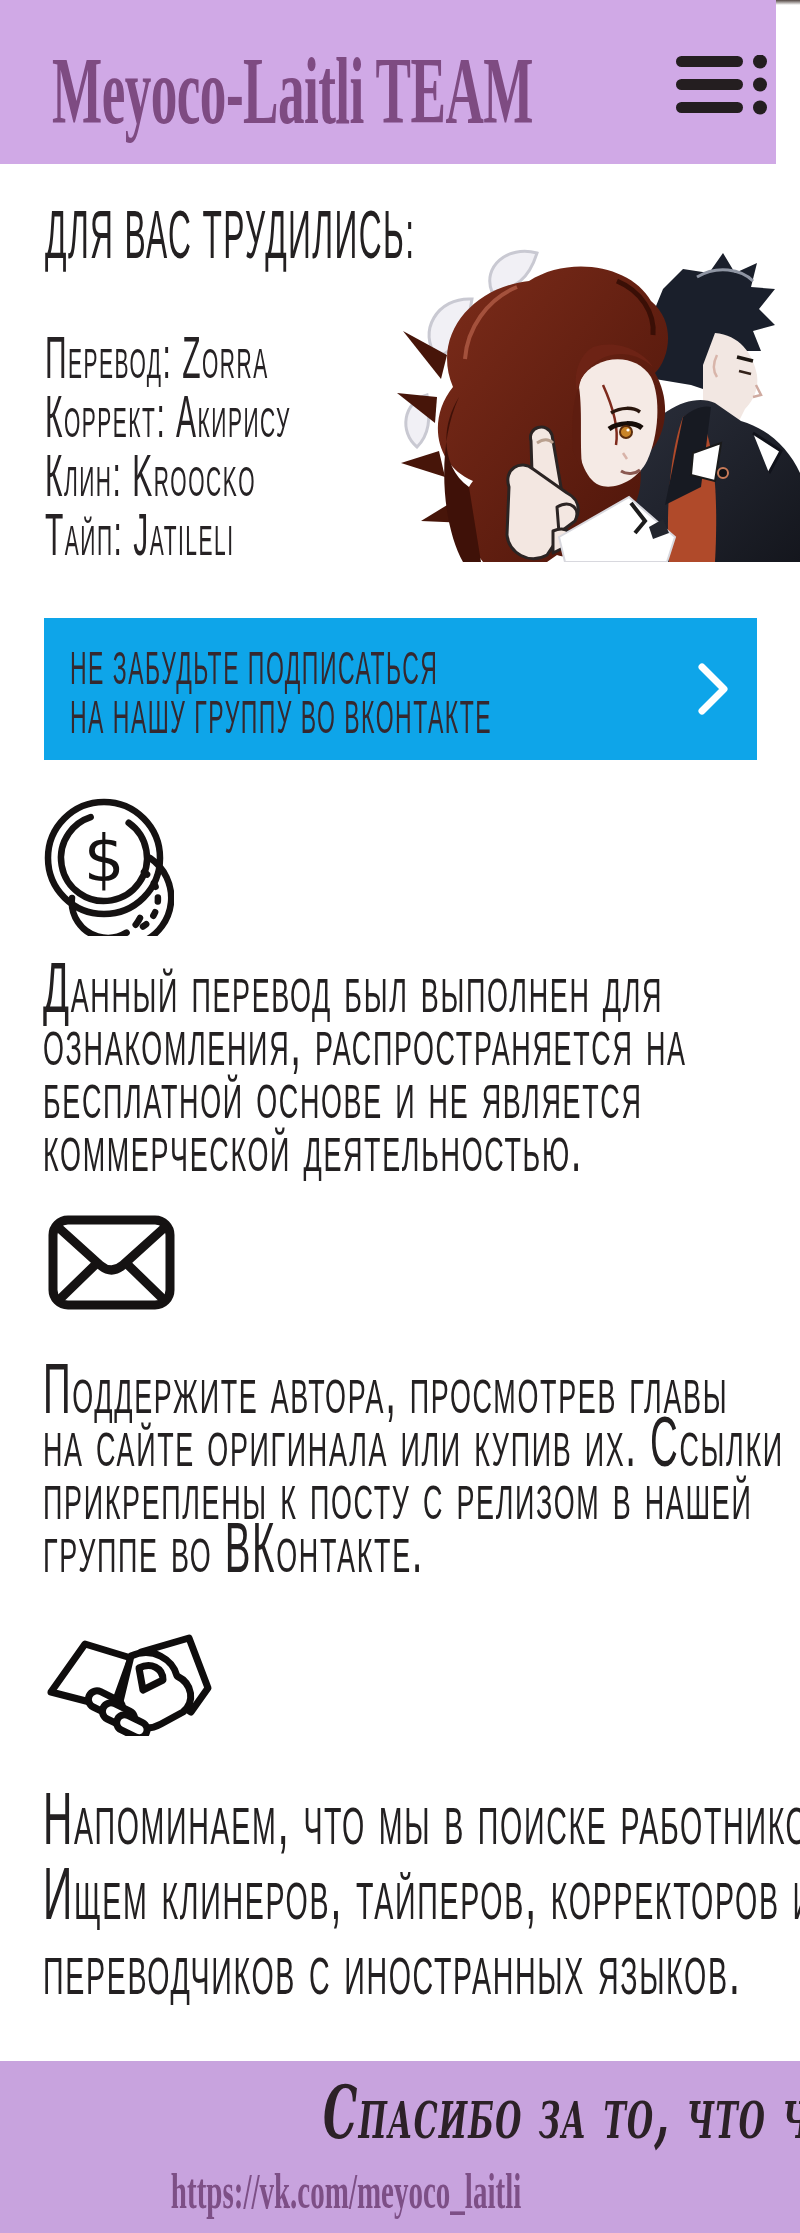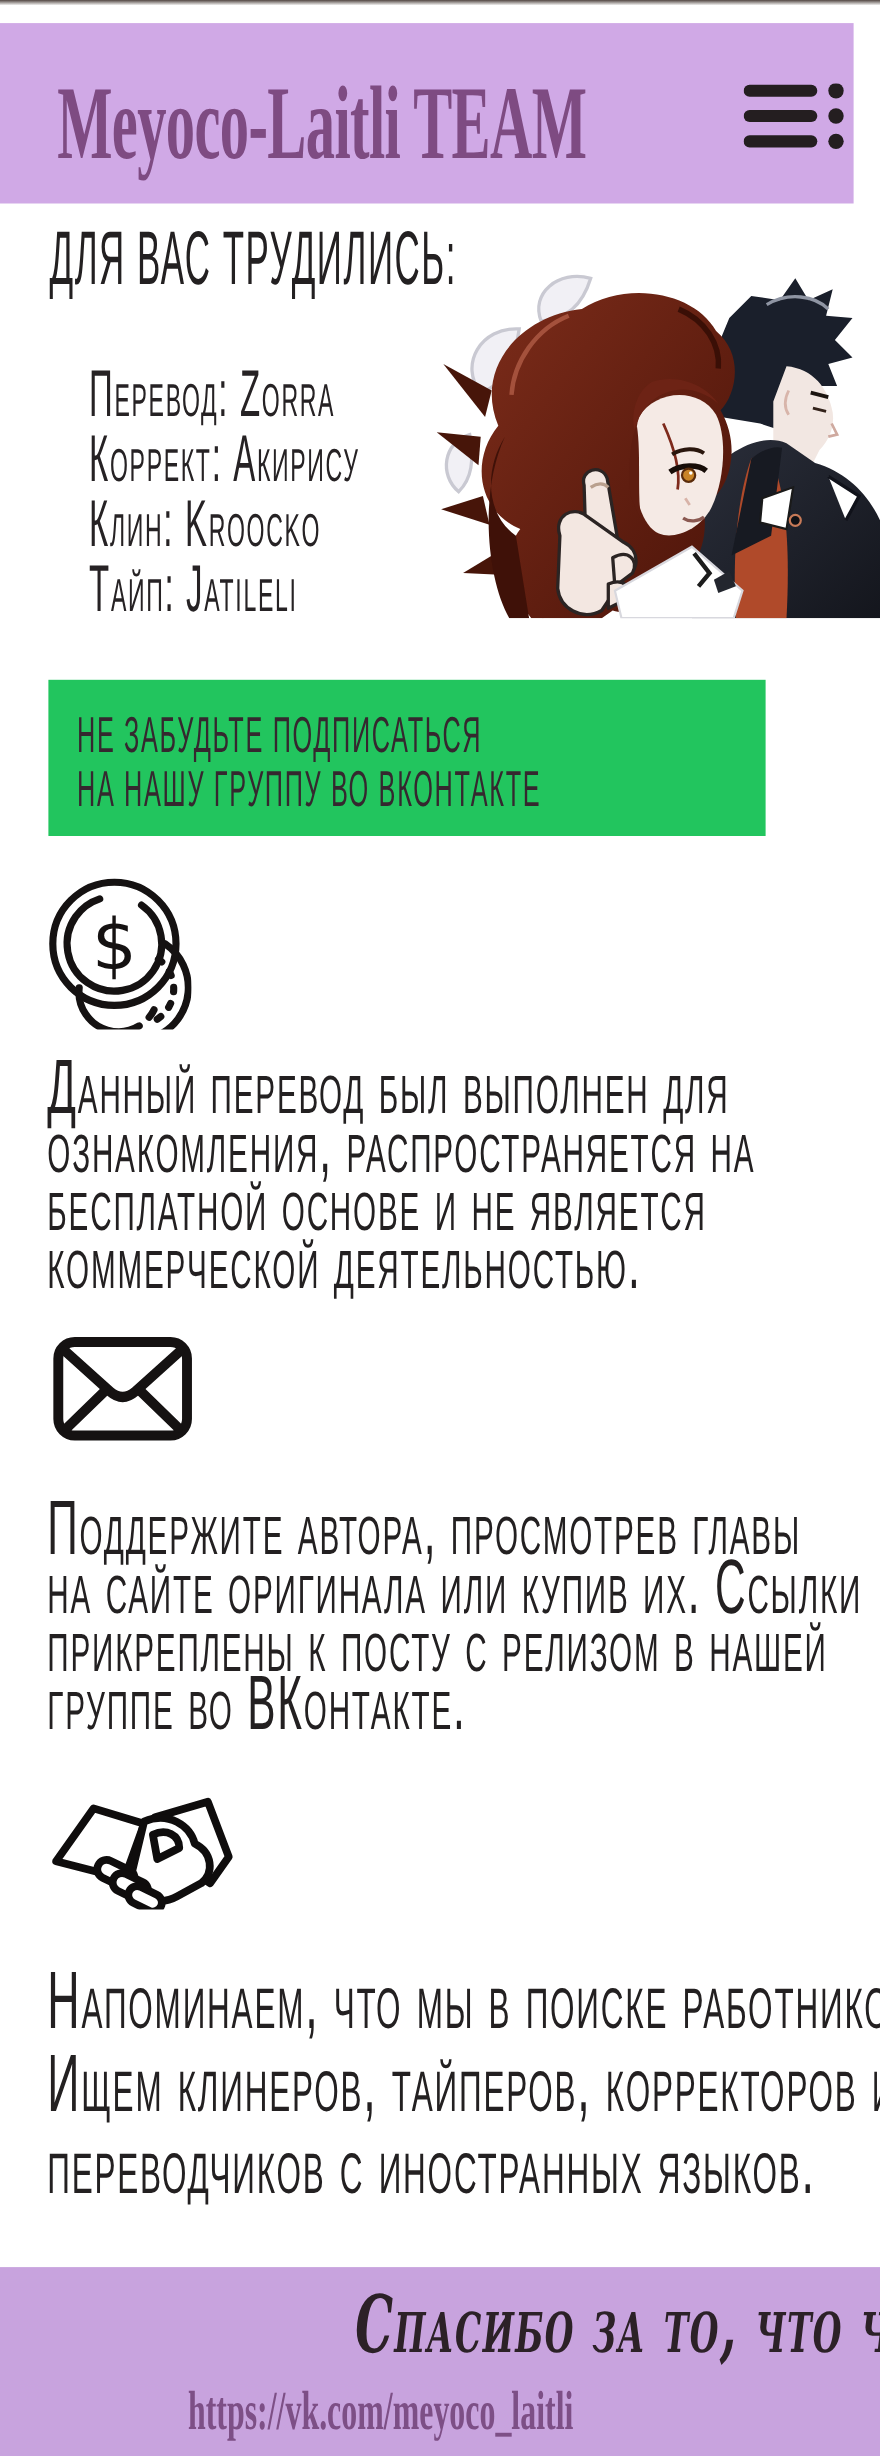--- a/index.html
+++ b/index.html
@@ -6,49 +6,49 @@
   body{
     width:800px;height:2233px;position:relative;background:#ffffff;
     font-family:"Liberation Sans",sans-serif;overflow:hidden;
     -webkit-font-smoothing:antialiased;
   }
   .abs{position:absolute;}
 
   
   .top-strip{left:0;top:0;width:800px;height:5px;
     background:linear-gradient(to bottom,rgba(52,38,33,.85),rgba(52,38,33,0));}
-  .header{left:0;top:0;width:776px;height:164px;background:#d0a9e6;margin-top:21px;}
+  .header{left:0;top:0;width:776px;height:164px;background:#d0a9e6;}
   .header-title{
     left:52px;top:44px;font-family:"Liberation Serif",serif;font-weight:700;
     font-size:95px;line-height:95px;color:#7e4b82;white-space:nowrap;
     transform:scaleX(0.56);transform-origin:0 0;letter-spacing:-1px;
   }
   .menu-icon{left:676px;top:55px;cursor:pointer;}
 
   
   .cond{color:#232021;white-space:nowrap;transform-origin:0 50%;}
 
   .hero-heading{left:45px;top:200px;font-size:69px;line-height:69px;
     letter-spacing:3px;transform:scaleX(0.46);}
-  .credits-list{left:45px;top:328px;font-size:60px;margin-left:36px;}
+  .credits-list{left:45px;top:328px;font-size:60px;}
   .credit-line{height:59px;line-height:59px;letter-spacing:3px;
     transform:scaleX(0.50);transform-origin:0 50%;white-space:nowrap;
     font-variant:small-caps;color:#262224;}
 
   .para{left:43px;font-size:70px;}
   .para .line{height:53px;line-height:53px;letter-spacing:3px;
     transform:scaleX(0.55);transform-origin:0 50%;white-space:nowrap;
     font-variant:small-caps;color:#232021;}
   .para-1{top:962px;}
   .para-2{top:1363px;}
   .para-3{top:1781px;font-size:74px;}
   .para-3 .line{height:75px;line-height:75px;}
 
   
-  .vk-banner{left:44px;top:618px;width:652px;height:142px;background:#22c55e;
+  .vk-banner{left:44px;top:618px;width:713px;height:142px;background:#0ea5e9;
     cursor:pointer;}
   .vk-banner-text{position:absolute;left:26px;top:26px;font-size:46px;}
   .vk-banner-text .line{height:49px;line-height:49px;letter-spacing:3px;
     transform:scaleX(0.50);transform-origin:0 50%;white-space:nowrap;
     color:#35282f;}
   .chevron{position:absolute;left:654px;top:45px;}
 
   
   .coins-icon{left:42px;top:796px;}
   .envelope-icon{left:48px;top:1215px;}

